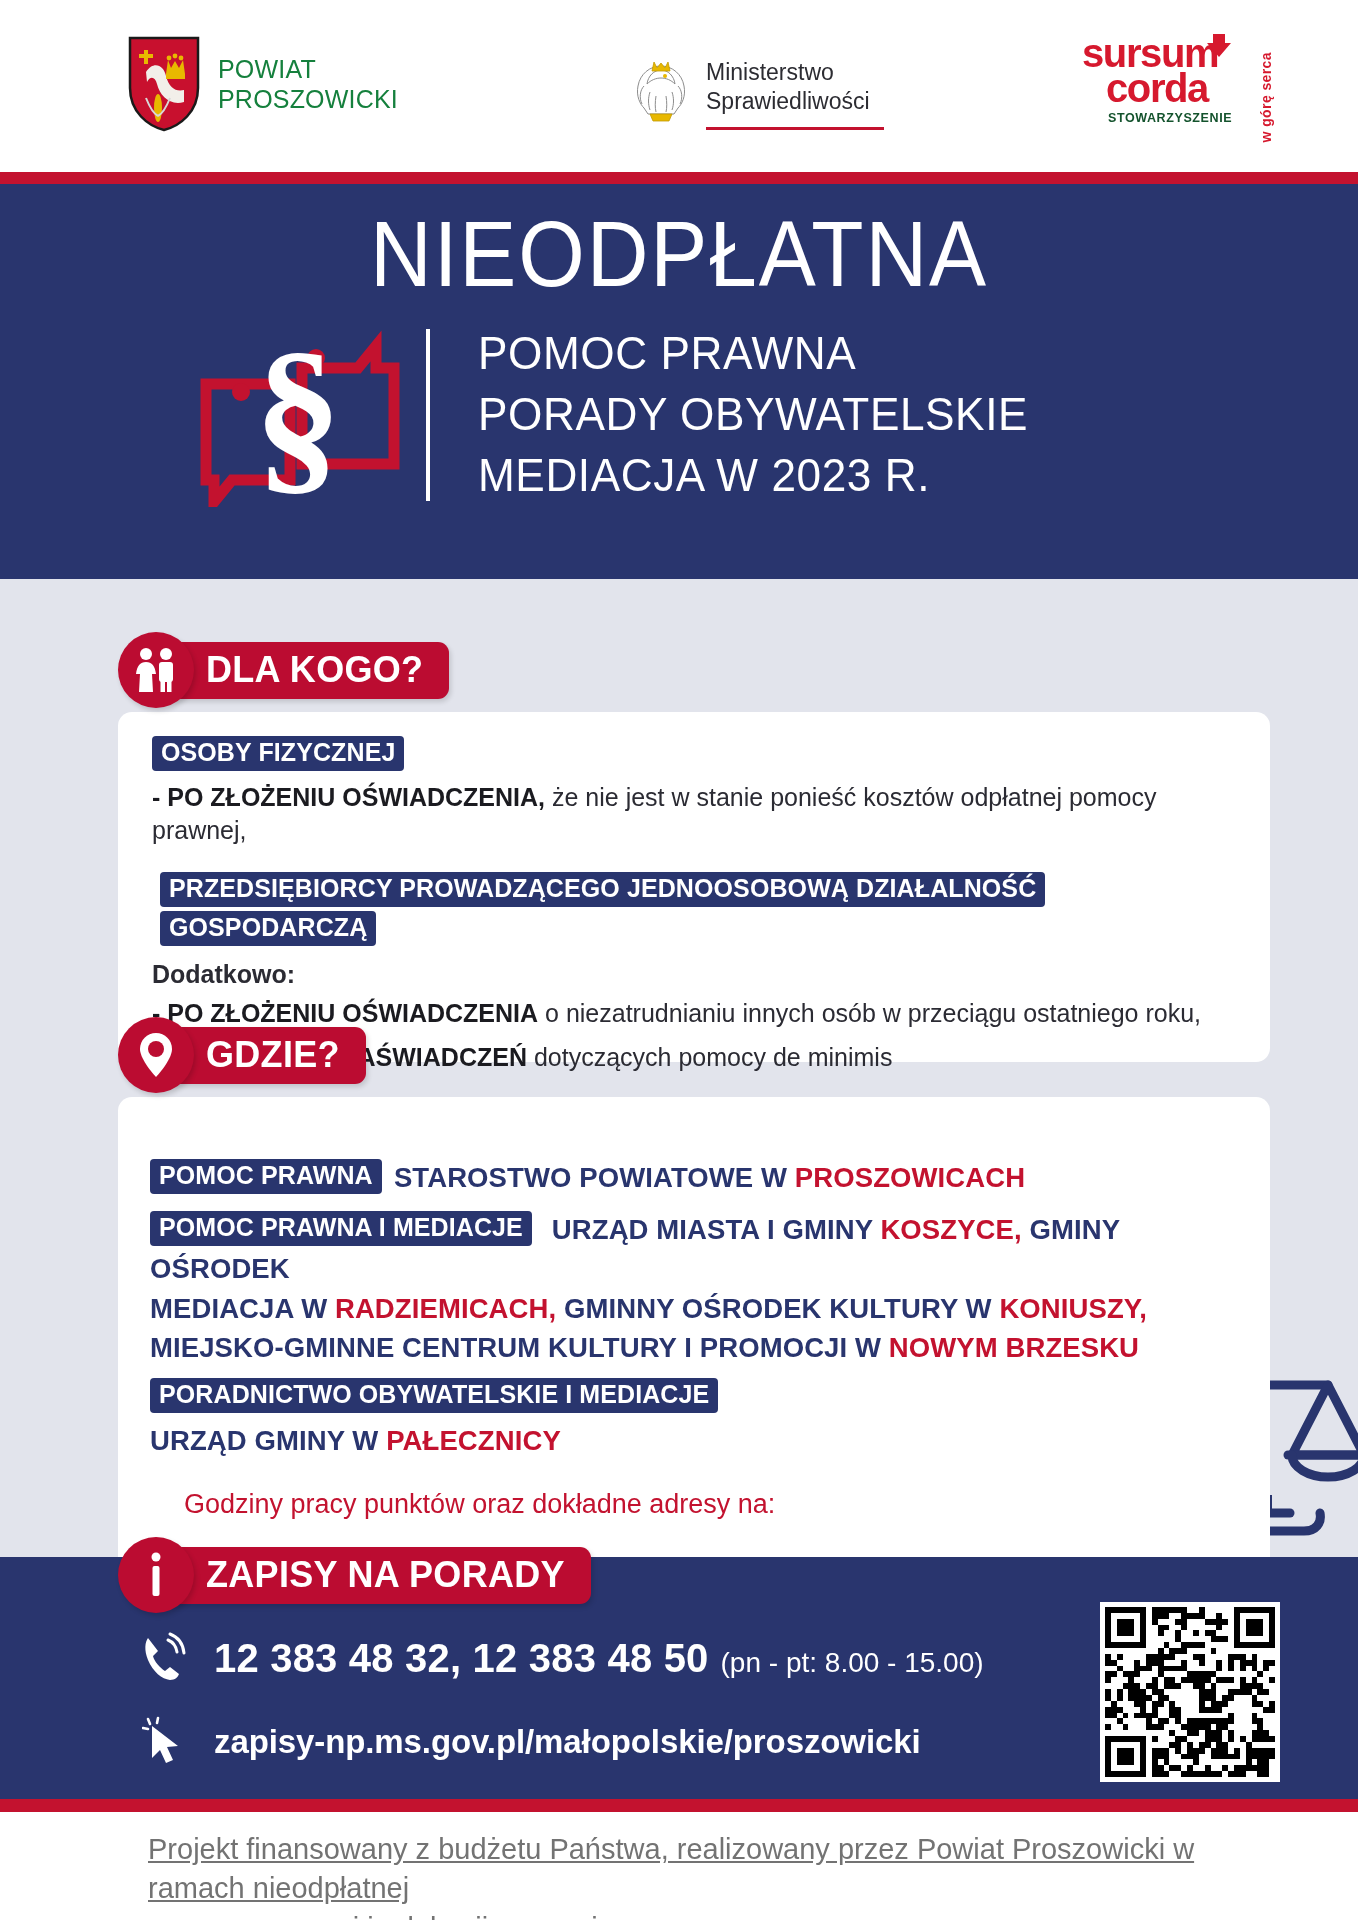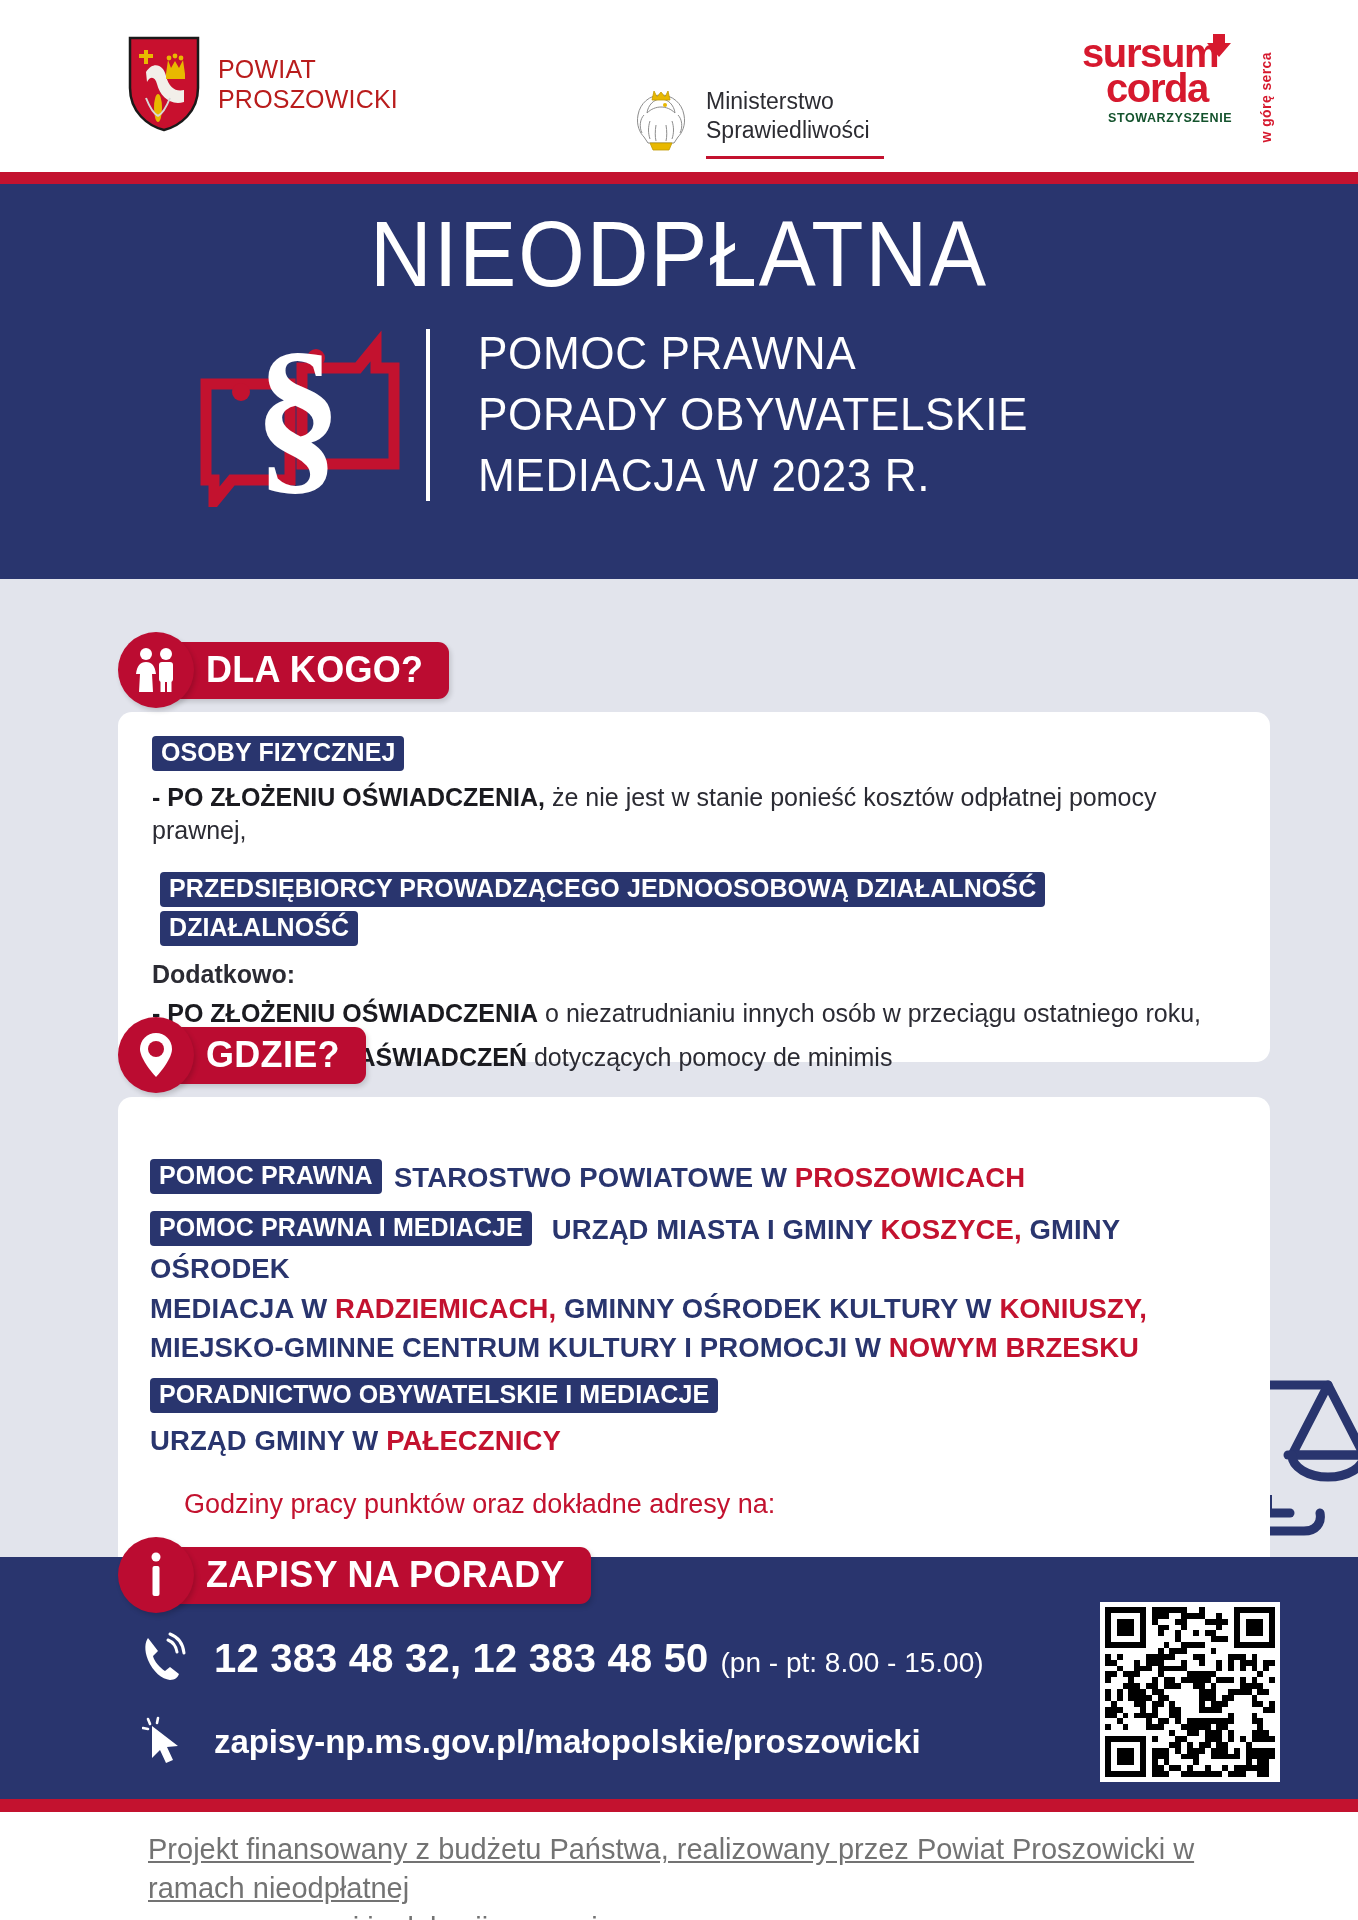--- a/index.html
+++ b/index.html
@@ -35,31 +35,30 @@
     left: 128px; top: 36px;
     display: flex;
     align-items: center;
     gap: 18px;
   }
   .crest-svg { display: block; }
   .powiat-text {
     font-size: 25px;
     font-weight: 400;
     line-height: 1.22;
-    color: #b91c1c;
+    color: #15803d;
     letter-spacing: .2px;
   }
 
   .logo-ministerstwo {
     position: absolute;
     left: 630px; top: 52px;
     display: flex;
     align-items: flex-start;
     gap: 14px;
-    margin-top: 29px;
   }
   .min-text-wrap { padding-top: 6px; }
   .min-text {
     font-size: 23px;
     line-height: 1.28;
     color: #2c2c32;
     font-weight: 400;
   }
   .min-rule {
     margin-top: 10px;
@@ -422,21 +421,21 @@
       <span class="chip" style="font-size:25px;">OSOBY FIZYCZNEJ</span>
     </div>
     <p class="body-txt" style="margin-bottom:26px;">
       <b>- PO ZŁOŻENIU OŚWIADCZENIA,</b><span> że nie jest w stanie ponieść kosztów odpłatnej pomocy prawnej,</span>
     </p>
 
     <div style="margin-left:8px; margin-bottom:4px;">
       <span class="chip" style="font-size:25px;">PRZEDSIĘBIORCY PROWADZĄCEGO JEDNOOSOBOWĄ DZIAŁALNOŚĆ</span>
     </div>
     <div style="margin-left:8px; margin-bottom:12px;">
-      <span class="chip" style="font-size:25px;">DZIAŁALNOŚĆ</span>
+      <span class="chip" style="font-size:25px;">GOSPODARCZĄ</span>
     </div>
 
     <p class="body-txt" style="font-weight:700; margin-bottom:6px;">Dodatkowo:</p>
     <p class="body-txt" style="margin-bottom:12px;">
       <b>- PO ZŁOŻENIU OŚWIADCZENIA</b><span> o niezatrudnianiu innych osób w przeciągu ostatniego roku,</span>
     </p>
     <p class="body-txt">
       <b>- PO ZŁOŻENIU ZAŚWIADCZEŃ</b><span> dotyczących pomocy de minimis</span>
     </p>
   </div>

